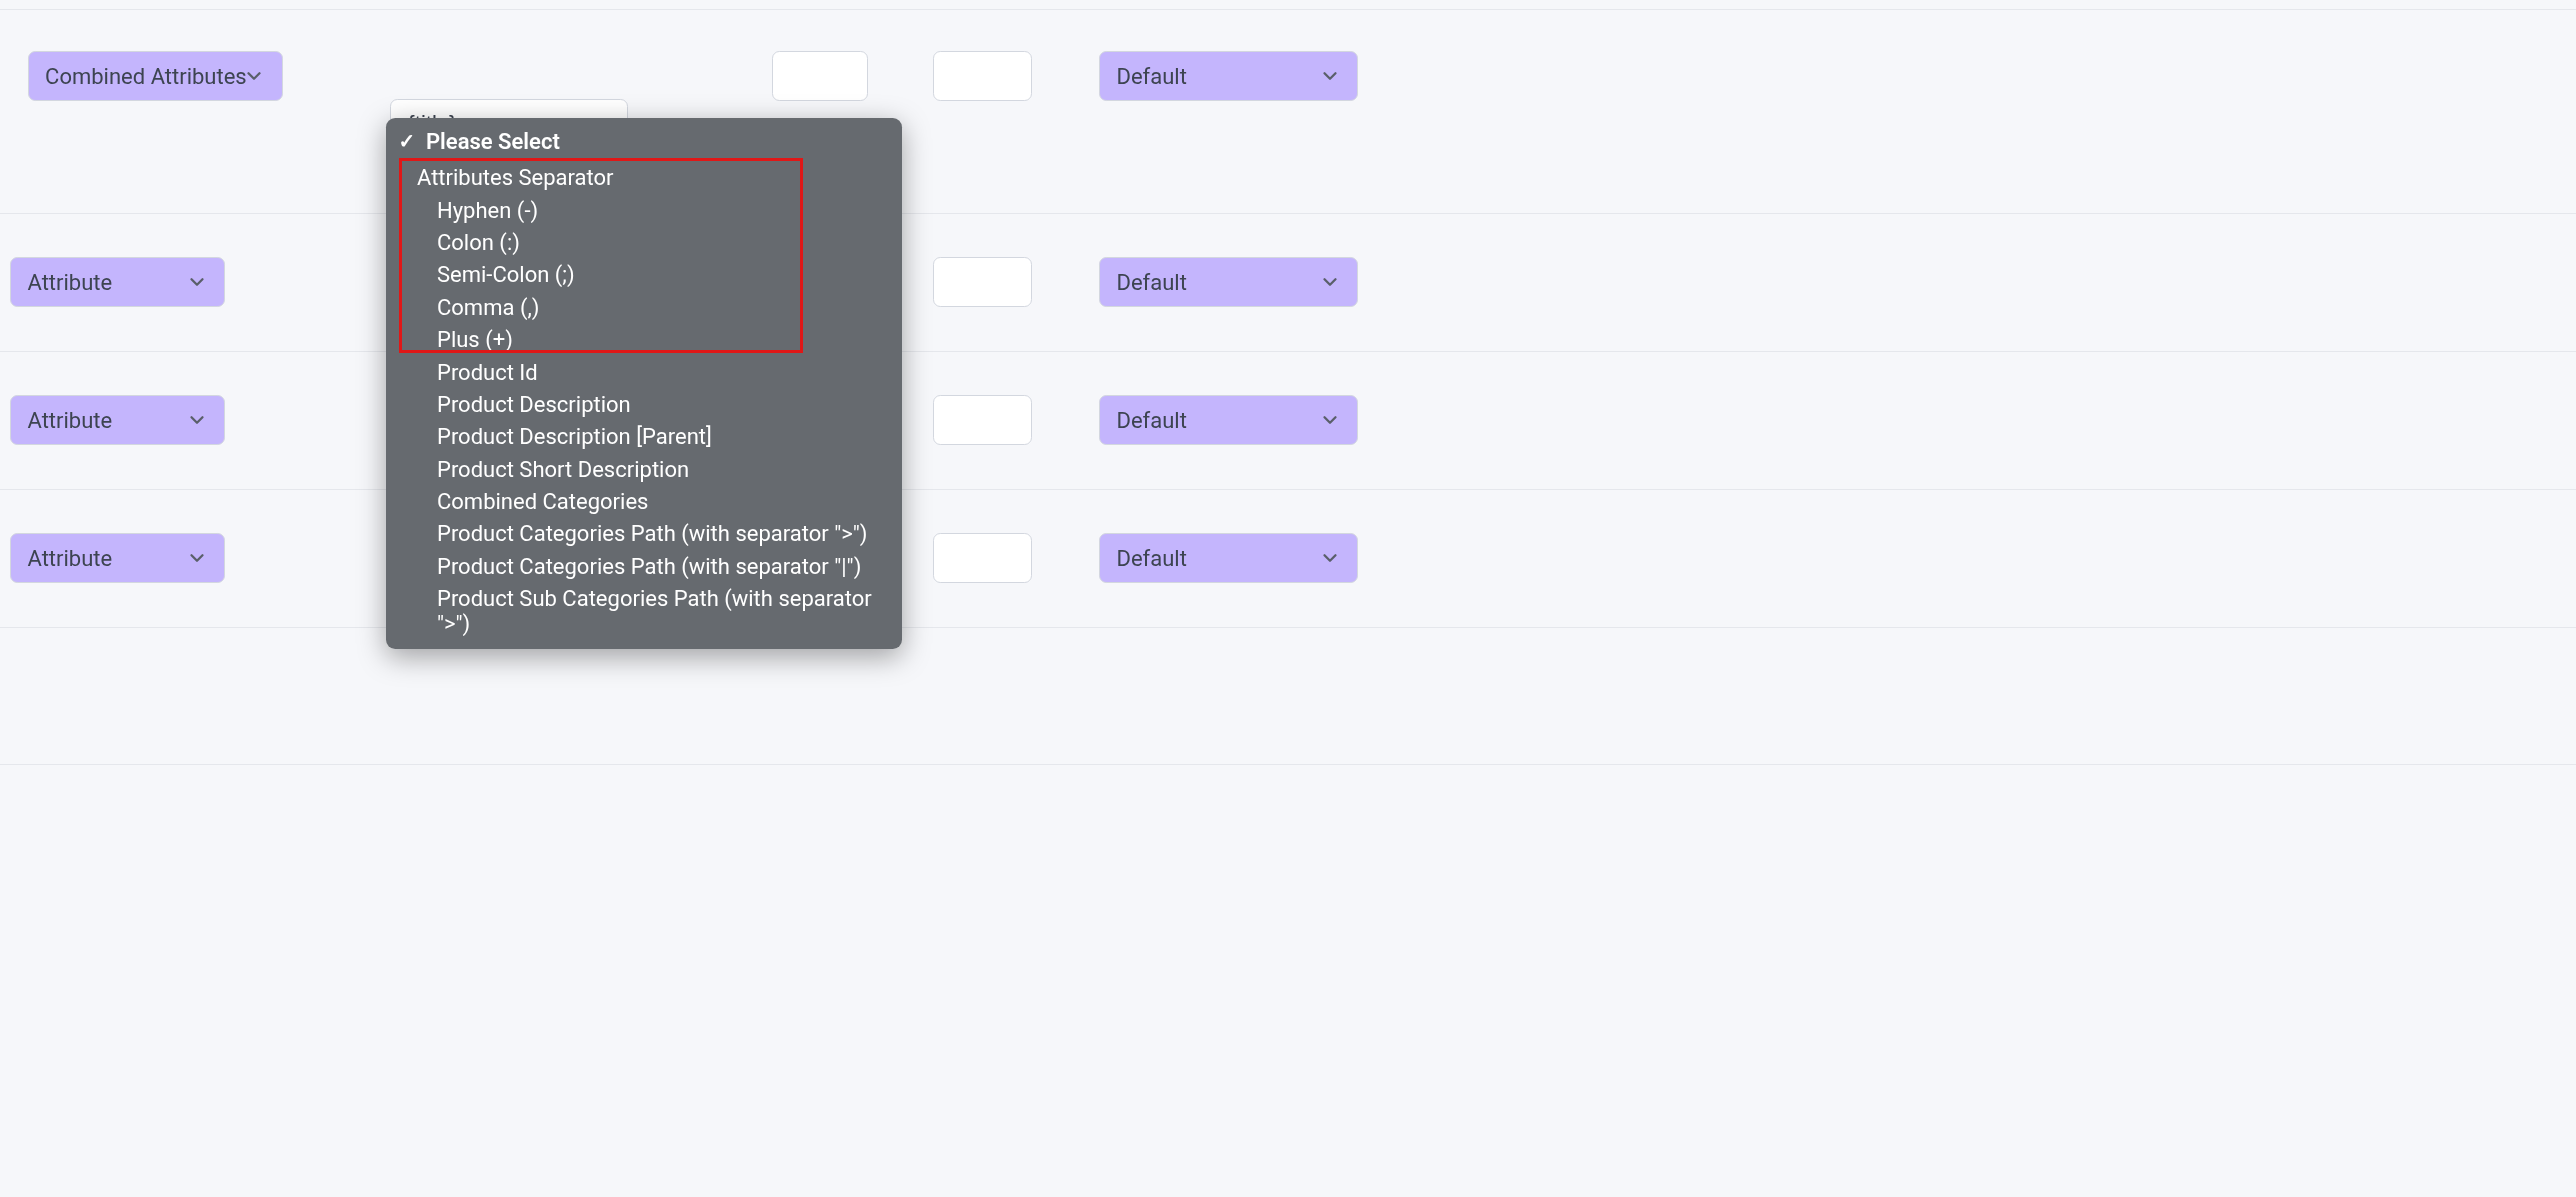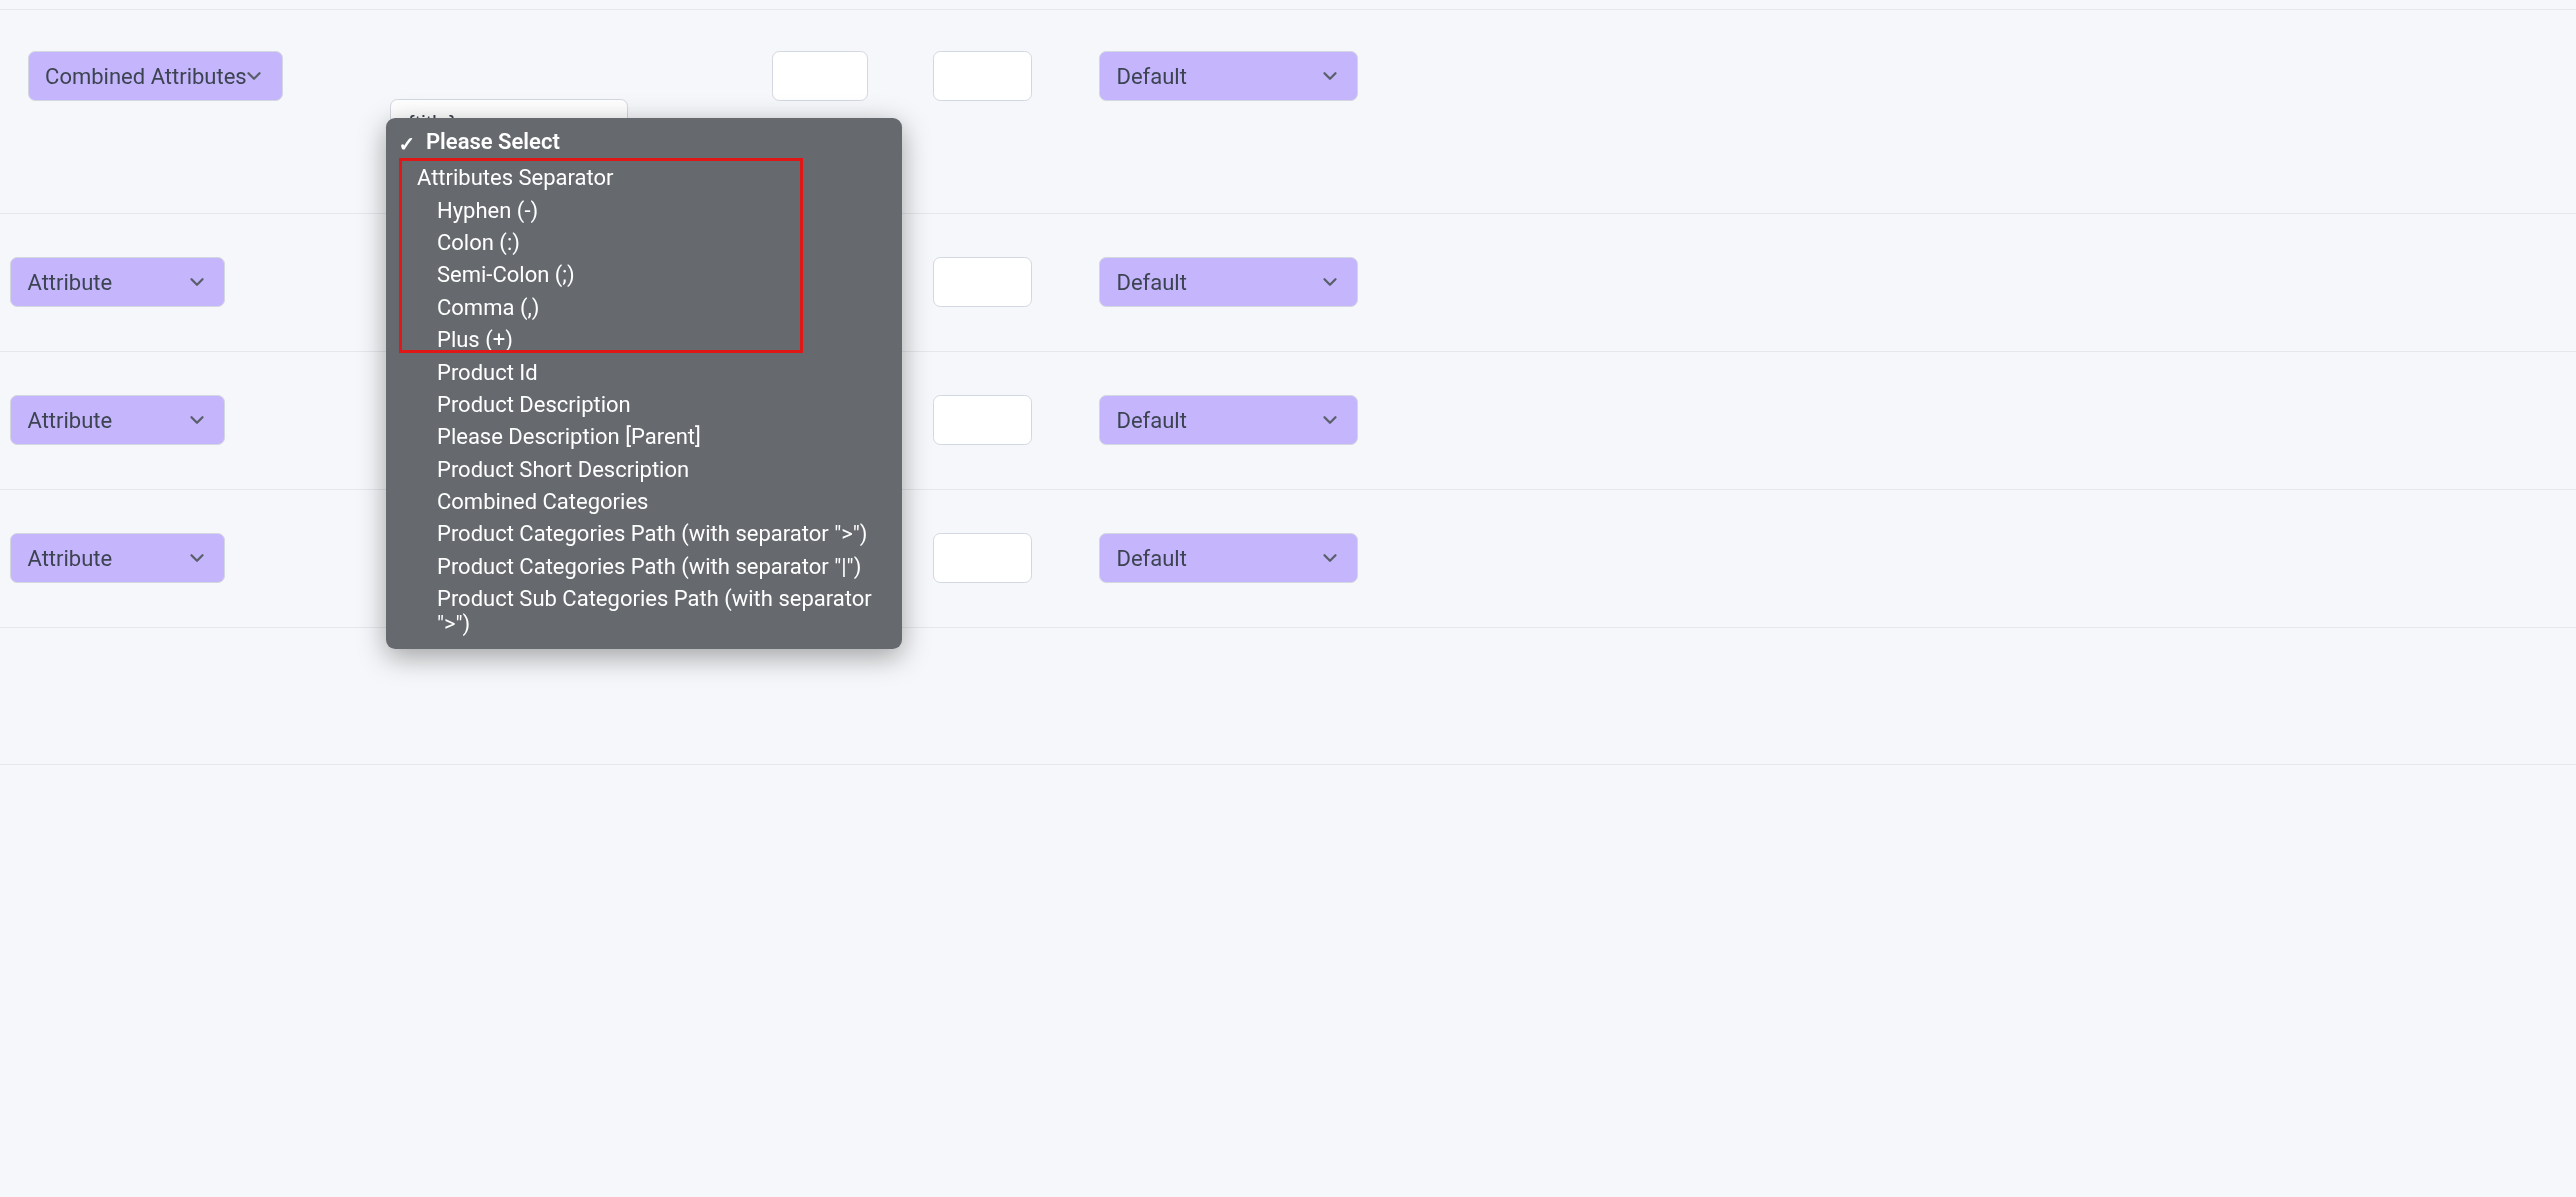--- a/index.html
+++ b/index.html
@@ -90,21 +90,21 @@
     border-radius: 9.2px;
     box-shadow: 0 7.3px 27.6px rgba(0,0,0,.35);
     color: #ffffff;
     font-size: 22px;
     padding: 5.5px 0 9.2px 0;
     z-index: 100;
   }
   .popup .item {
     padding: 3.7px 16.5px 3.7px 20px;
     display: flex;
-    align-items: flex-end;
+    align-items: flex-start;
     gap: 9.2px;
     cursor: pointer;
     line-height: 1.4;
   }
   .popup .item.selected::before {
     content: "✓";
     font-size: 20px;
     margin-left: -9.2px;
     width: 20px;
     display: inline-block;
@@ -223,21 +223,21 @@
 
   <div class="group-label">Attributes Separator</div>
   <div class="opt">Hyphen (-)</div>
   <div class="opt">Colon (:)</div>
   <div class="opt">Semi-Colon (;)</div>
   <div class="opt">Comma (,)</div>
   <div class="opt">Plus (+)</div>
 
   <div class="opt">Product Id</div>
   <div class="opt">Product Description</div>
-  <div class="opt">Please Description [Parent]</div>
+  <div class="opt">Product Description [Parent]</div>
   <div class="opt">Product Short Description</div>
   <div class="opt">Combined Categories</div>
   <div class="opt">Product Categories Path (with separator "&gt;")</div>
   <div class="opt">Product Categories Path (with separator "|")</div>
   <div class="opt">Product Sub Categories Path (with separator "&gt;")</div>
 </div>
 
 <div class="highlight-box"></div>
 
 </div>

